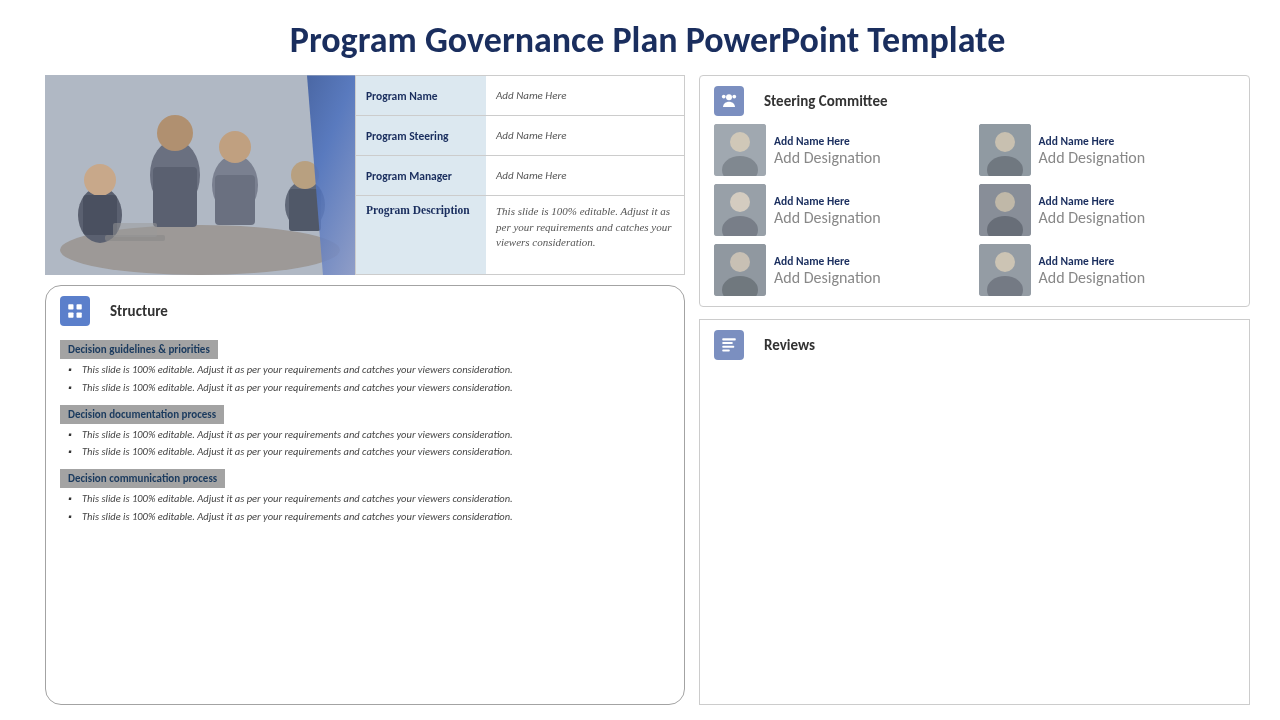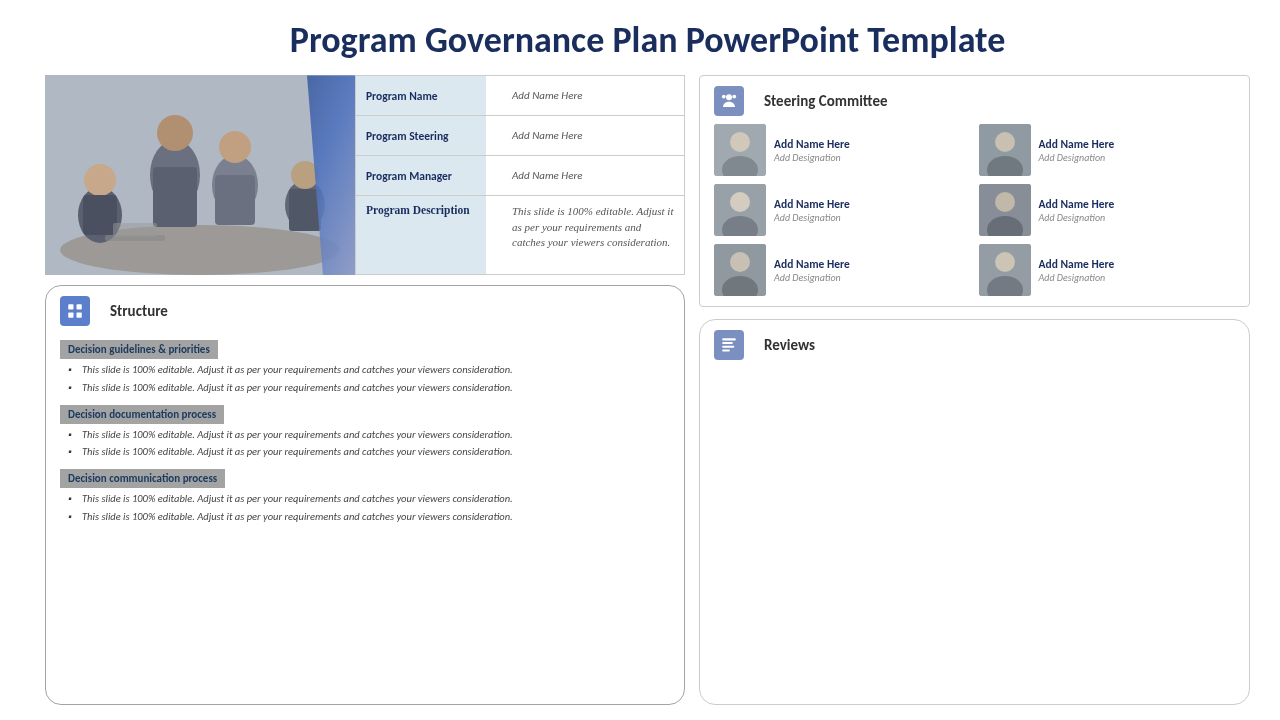--- a/index.html
+++ b/index.html
@@ -89,21 +89,20 @@
       flex: 1;
       border: 1px solid #ccc;
       display: flex;
       flex-direction: column;
     }
 
     .info-row {
       display: flex;
       flex: 1;
       border-bottom: 1px solid #ccc;
-      gap: 16px;
     }
     .info-row:last-child { border-bottom: none; }
 
     .info-label {
       background: #dce8f0;
       font-weight: 600;
       font-size: 11.5px;
       color: #1a2e5e;
       padding: 6px 10px;
       width: 130px;
@@ -199,21 +198,21 @@
     }
 
     .steering-box {
       border: 1px solid #ccc;
       border-radius: 4px;
       padding: 10px 14px;
     }
 
     .reviews-box {
       border: 1px solid #ccc;
-      border-radius: 16px;
+      border-radius: 0;
       padding: 10px 14px;
       flex: 1;
     }
 
     .committee-grid {
       display: grid;
       grid-template-columns: 1fr 1fr;
       gap: 8px;
       margin-top: 8px;
     }
@@ -246,23 +245,22 @@
       flex-direction: column;
     }
 
     .member-name {
       font-size: 11.5px;
       font-weight: 700;
       color: #1a2e5e;
     }
 
     .member-designation {
-      font-size: 10px;
+      font-size: 16px;
       color: #888;
-      font-style: italic;
     }
 
     .review-icon {
       background: #7b8fc0;
     }
   </style>
 </head>
 <body>
 
 <div class="page-wrapper">

